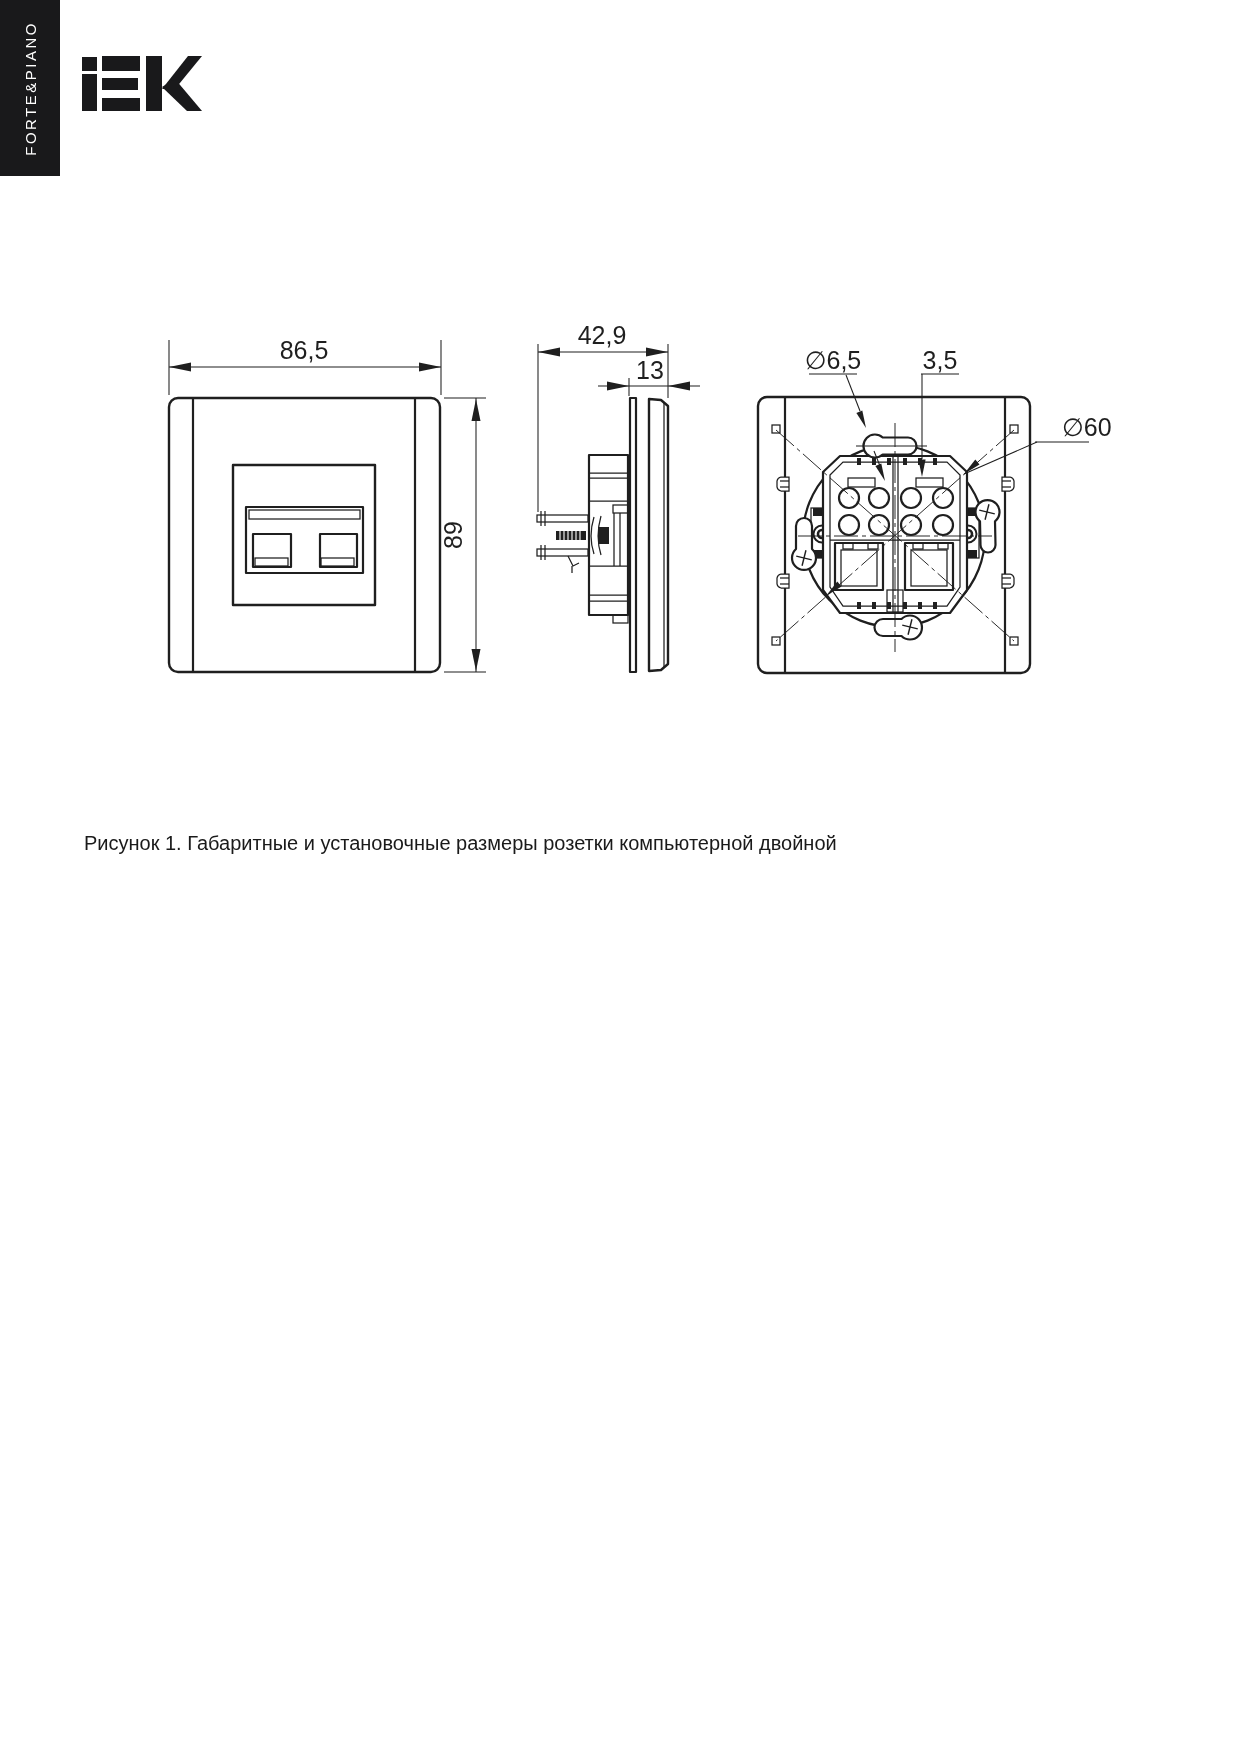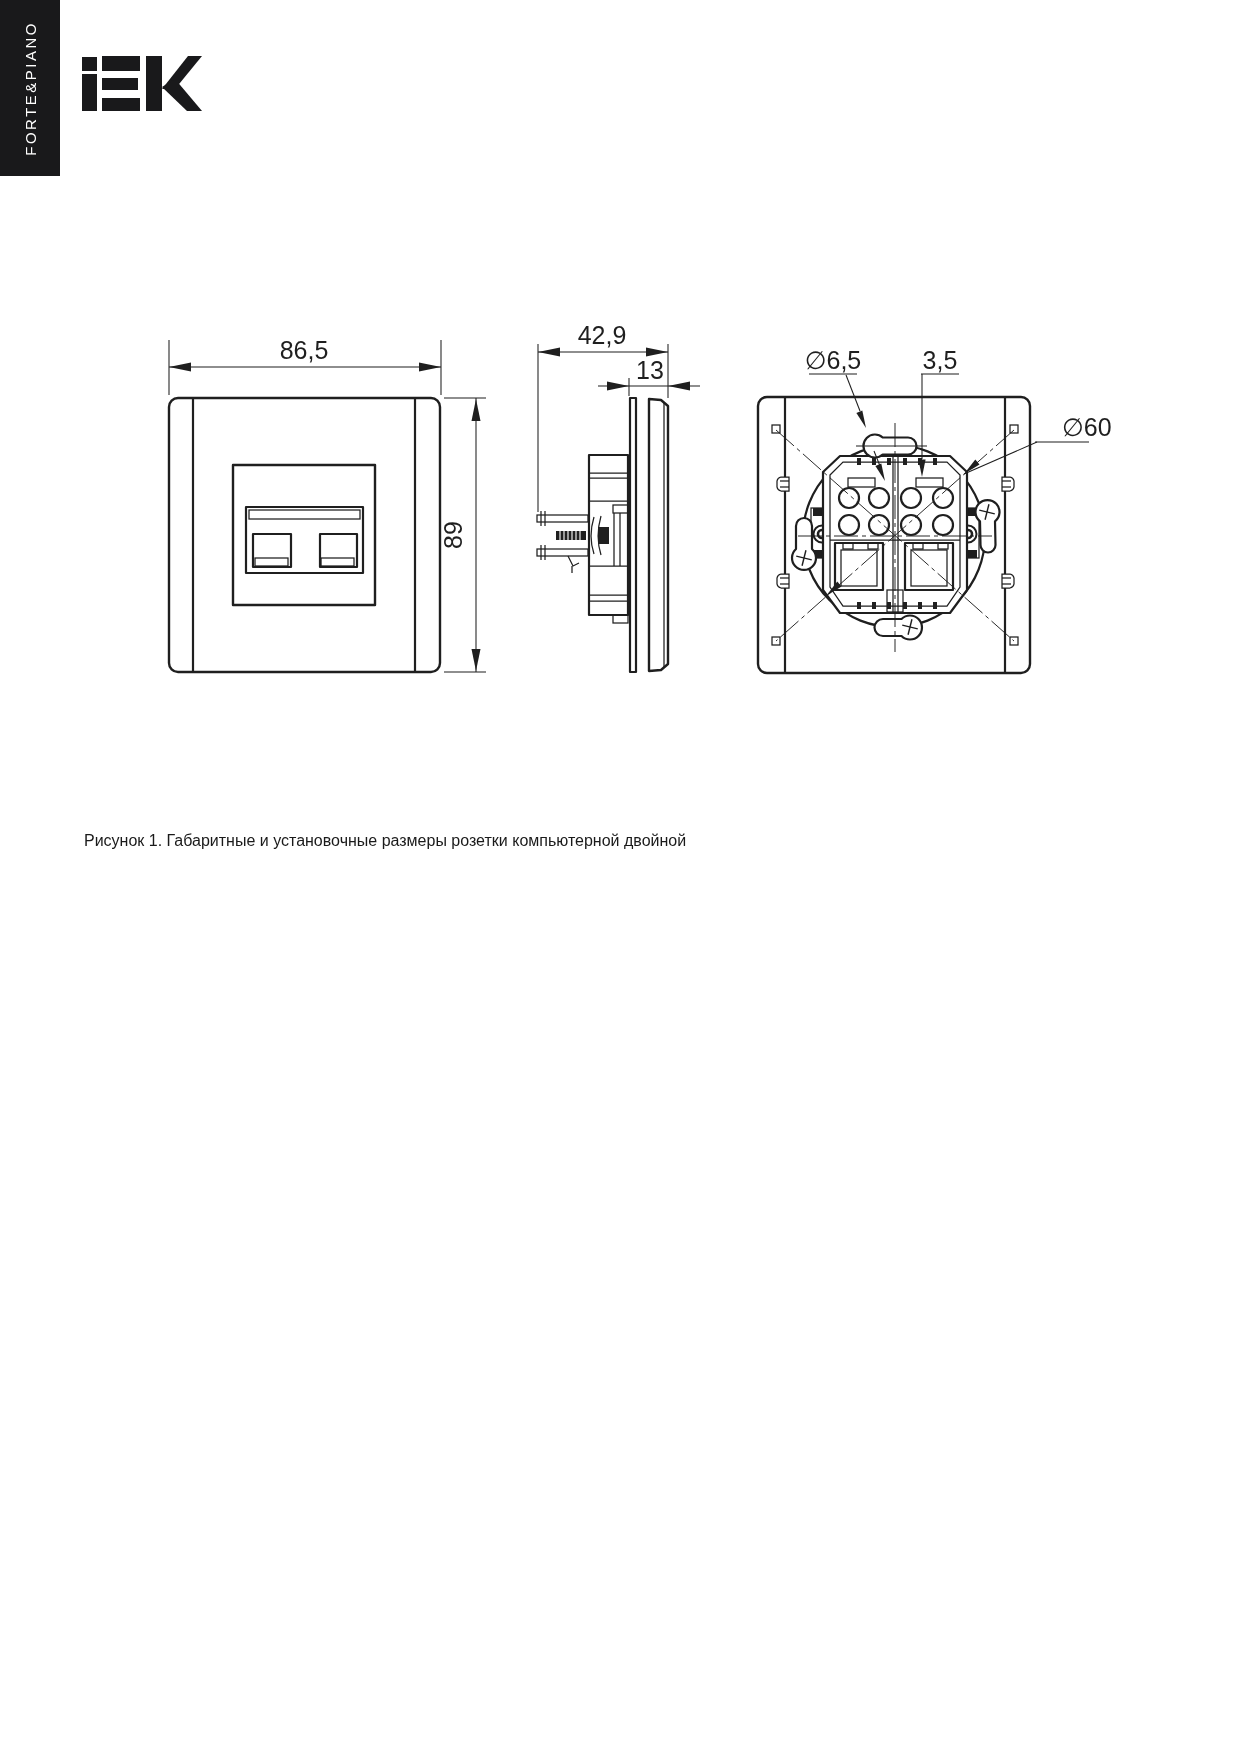--- a/index.html
+++ b/index.html
@@ -24,21 +24,21 @@
   .lnk{stroke:#1f1f1f;stroke-width:2.4;fill:none;stroke-linejoin:round;}
   .thin{stroke:#1f1f1f;stroke-width:1.25;fill:none;}
   .dim{stroke:#1f1f1f;stroke-width:1.05;fill:none;}
   .cl{stroke:#1f1f1f;stroke-width:0.95;fill:none;stroke-dasharray:24 4 4 4;}
   .wf{fill:#ffffff;}
   .arr{fill:#1f1f1f;stroke:none;}
   .blk{fill:#1f1f1f;stroke:none;}
   text.dtxt{font-family:"Liberation Sans", sans-serif;font-size:25px;fill:#1f1f1f;}
   .caption{
     position:absolute;left:84px;top:831px;width:1040px;
-    font-size:16px;line-height:1.25;color:#1a1a1a;
+    font-size:20px;line-height:1.25;color:#1a1a1a;
   }
 </style>
 </head>
 <body>
 
 <div class="brand-bar">
   <span>FORTE&amp;PIANO</span>
 </div>
 
 <svg class="logo" width="120" height="60" viewBox="0 0 120 60" aria-label="IEK">

